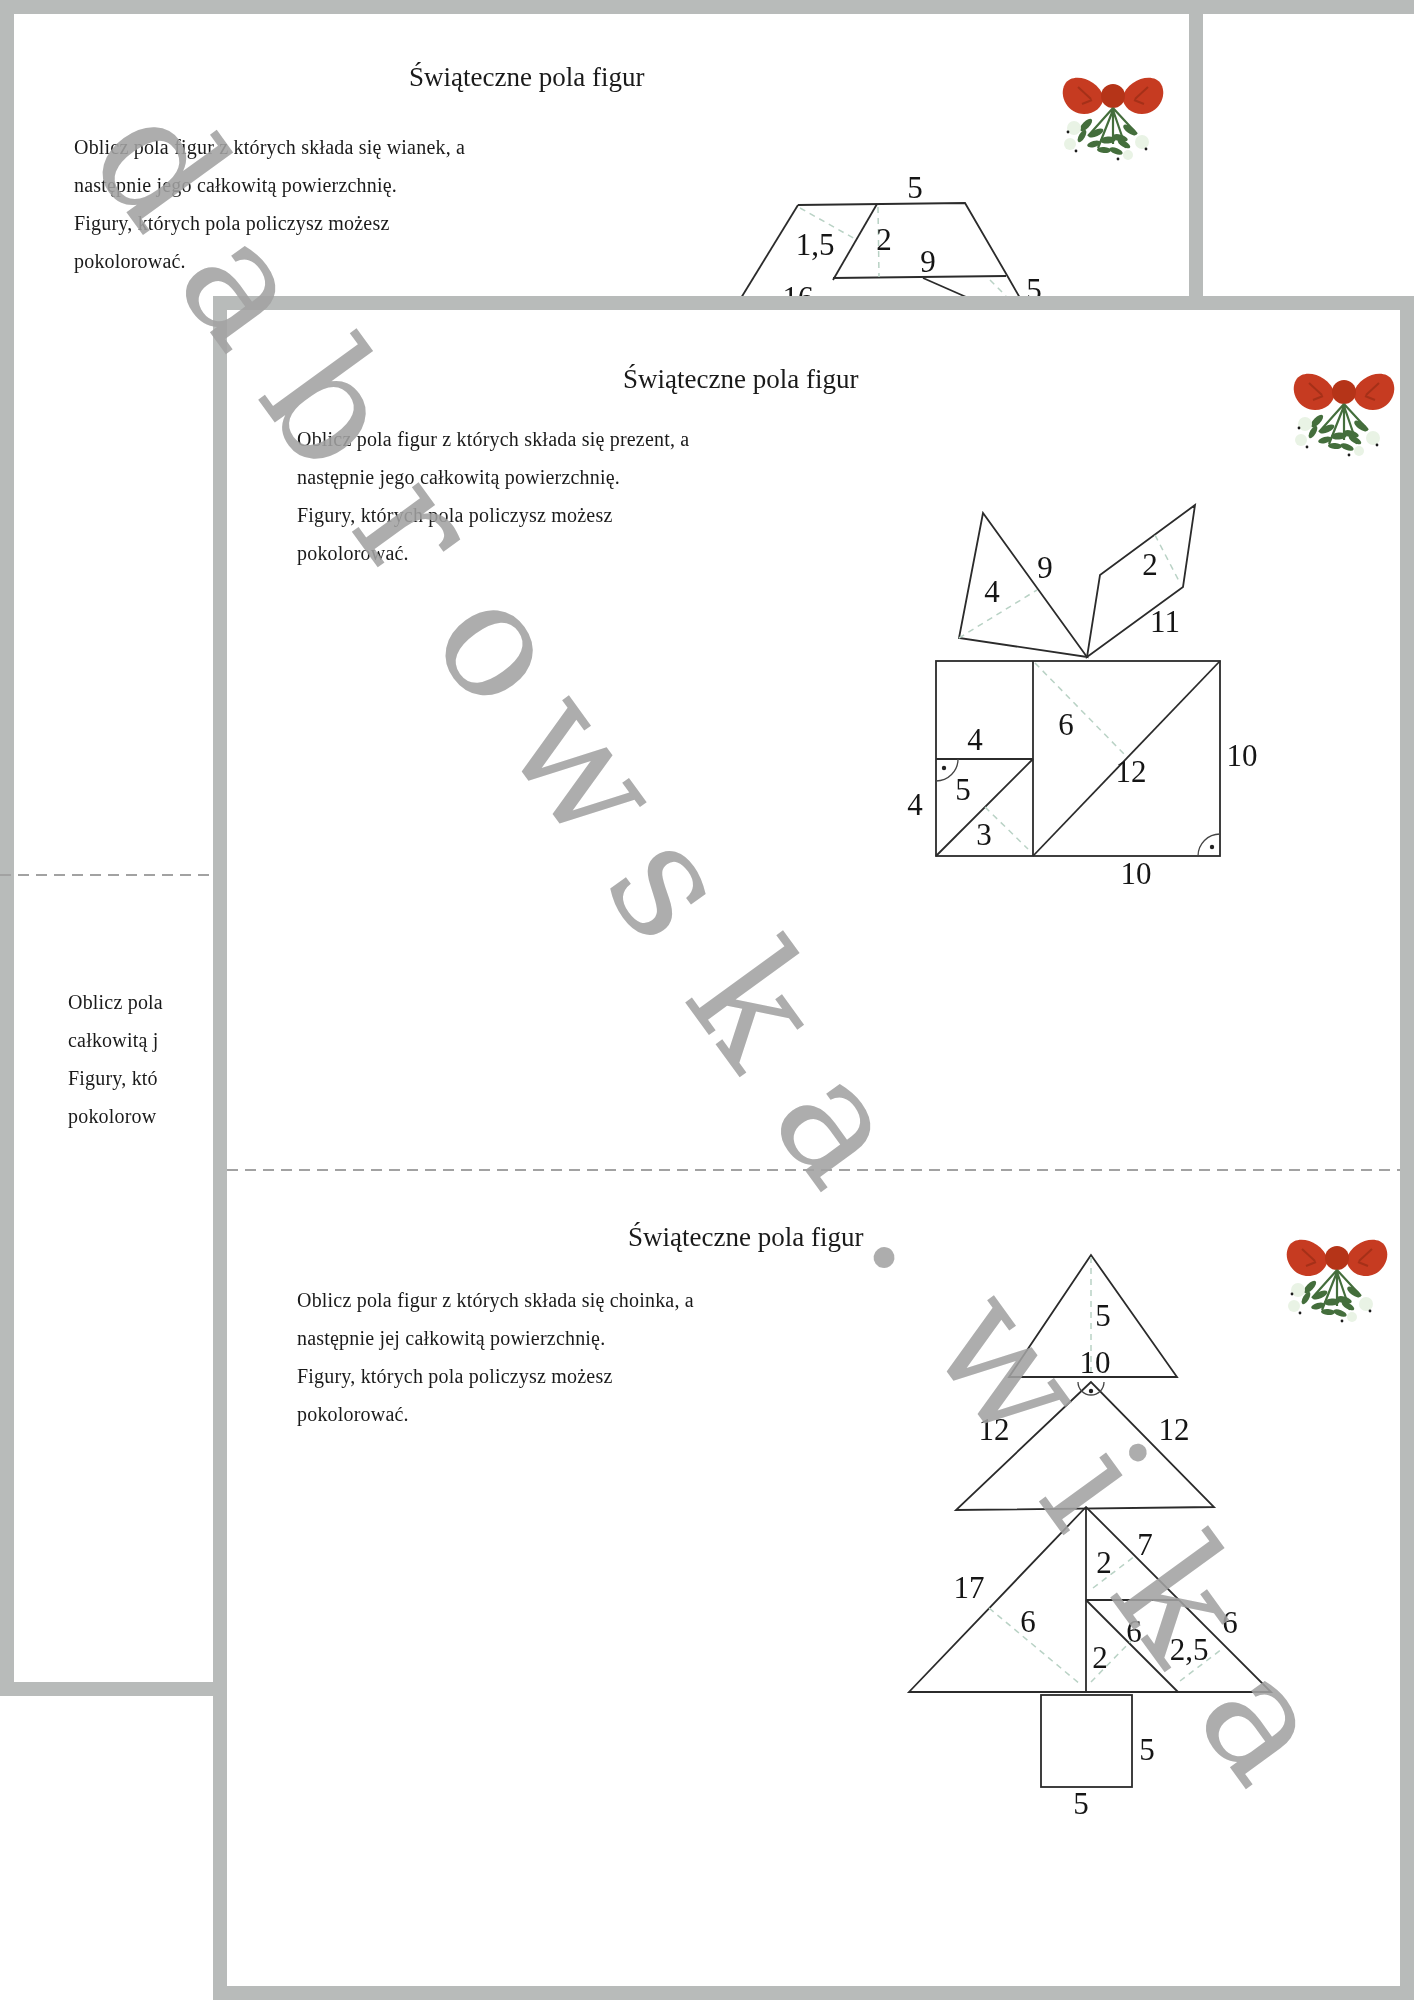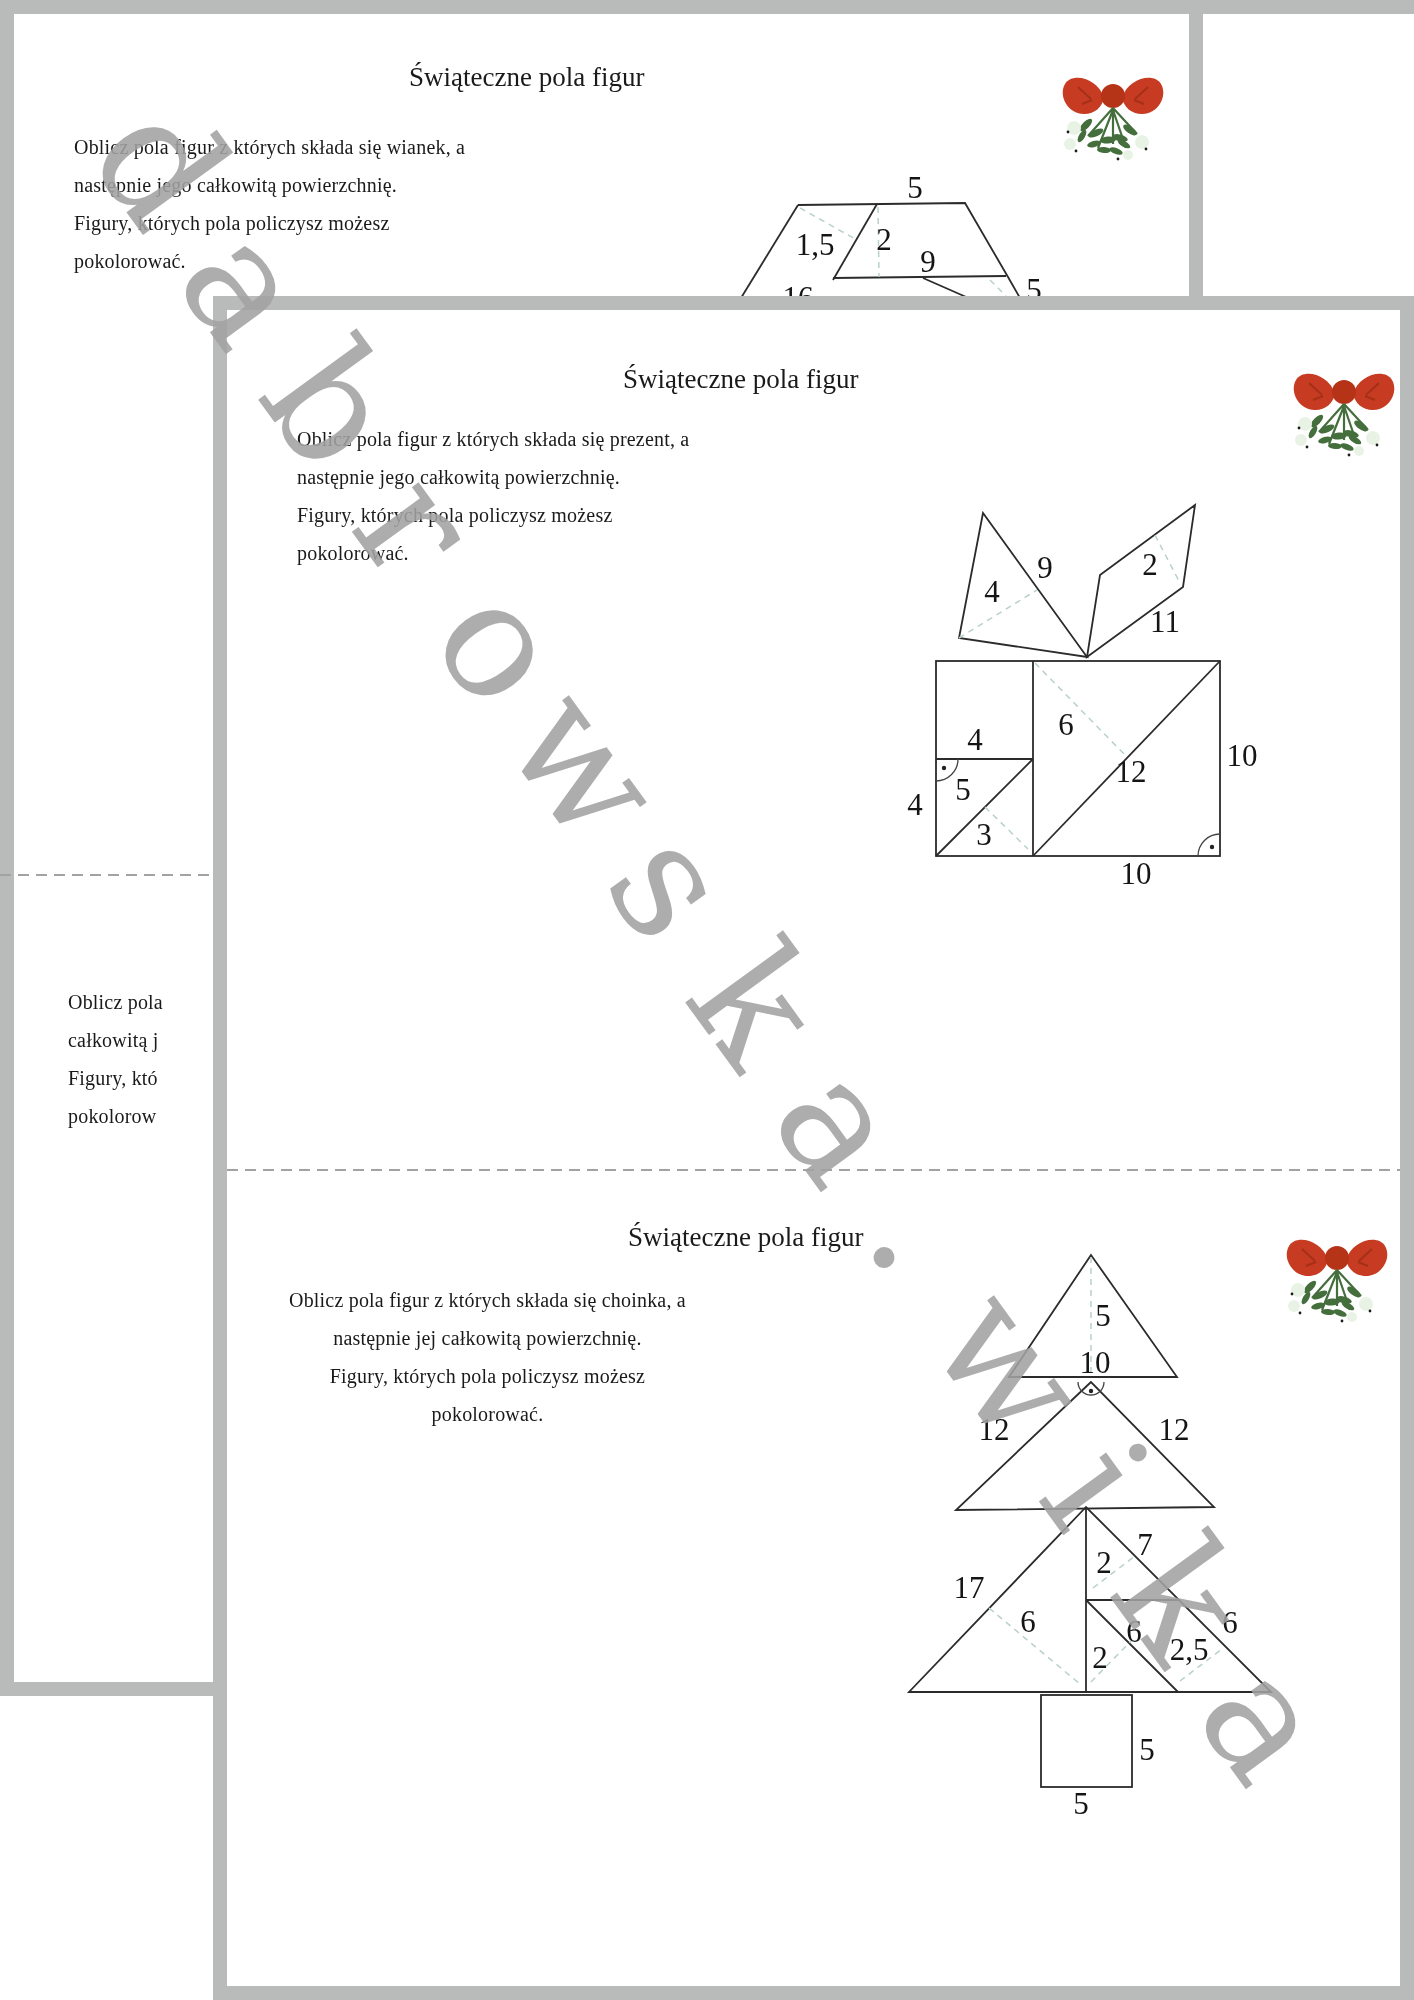--- a/index.html
+++ b/index.html
@@ -117,21 +117,21 @@
       <text x="35" y="335">4</text>
       <text x="83" y="320">5</text>
       <text x="104" y="365">3</text>
       <text x="186" y="255">6</text>
       <text x="251" y="302">12</text>
       <text x="362" y="286">10</text>
       <text x="256" y="404">10</text>
     </svg>
 
     <div class="sheet-title" style="left:401px;top:912px;">Świąteczne pola figur</div>
-    <div class="task" style="left:62px;top:971px;text-align:center;">
+    <div class="task" style="left:70px;top:971px;">
       <div>Oblicz pola figur z których składa się choinka, a</div>
       <div>następnie jej całkowitą powierzchnię.</div>
       <div>Figury, których pola policzysz możesz</div>
       <div>pokolorować.</div>
     </div>
     <svg class="bow" style="left:1055px;top:922px;" width="110" height="100" viewBox="0 0 110 100">
         <use href="#bow-symbol"></use>
       </svg>
 
     <svg class="fig" style="left:657px;top:930px;" width="440" height="580" viewBox="0 0 440 580">

